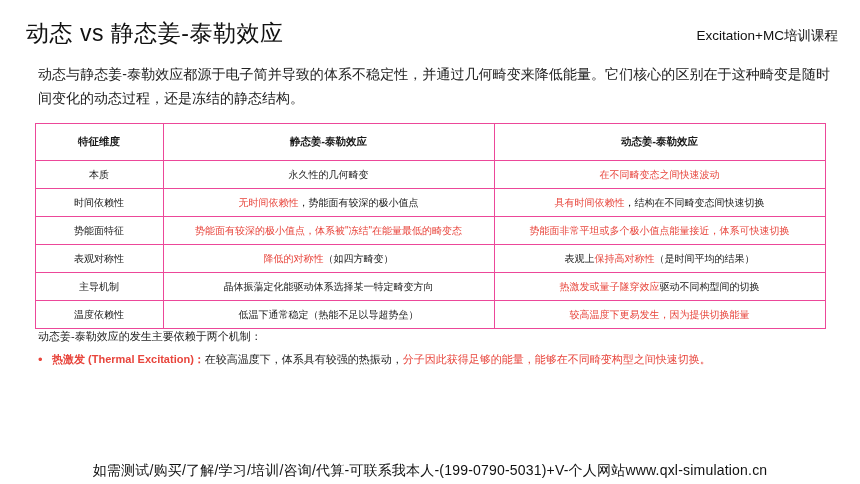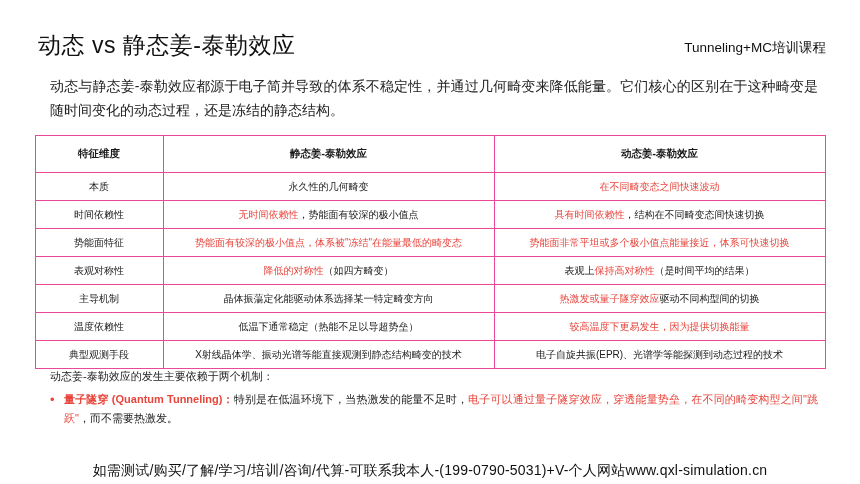--- a/index.html
+++ b/index.html
@@ -13,21 +13,21 @@
     font-family: "Liberation Sans", "DejaVu Sans", sans-serif;
     color: #1a1a1a;
     overflow: hidden;
     position: relative;
   }
   .slide {
     position: relative;
     width: 860px;
     height: 484px;
     box-sizing: border-box;
-    padding: 12px;
+    padding: 0;
   }
   .watermark {
     position: absolute;
     left: 0;
     top: 0;
     width: 860px;
     height: 484px;
     pointer-events: none;
     opacity: 0.06;
     display: flex;
@@ -145,21 +145,21 @@
 </style>
 </head>
 <body>
 
 <div class="slide">
 
   <div class="watermark">培训</div>
 
   <div class="header">
     <div class="title">动态 vs 静态姜-泰勒效应</div>
-    <div class="brand">Tunneling+MC培训课程</div>
+    <div class="brand">Excitation+MC培训课程</div>
   </div>
 
   <div class="intro">动态与静态姜-泰勒效应都源于电子简并导致的体系不稳定性，并通过几何畸变来降低能量。它们核心的区别在于这种畸变是随时间变化的动态过程，还是冻结的静态结构。</div>
 
   <table class="matrix">
     <colgroup>
         <col class="c1">
         <col class="c2">
         <col class="c3">
       </colgroup>
@@ -194,27 +194,22 @@
         <tr>
           <td class="rowhead">主导机制</td>
           <td><span>晶体振蕩定化能驱动体系选择某一特定畸变方向</span></td>
           <td><span class="red">热激发或量子隧穿效应</span><span>驱动不同构型间的切换</span></td>
         </tr>
         <tr>
           <td class="rowhead">温度依赖性</td>
           <td><span>低温下通常稳定（热能不足以导超势垒）</span></td>
           <td><span class="red">较高温度下更易发生，因为提供切换能量</span></td>
         </tr>
-        <tr>
-          <td class="rowhead">典型观测手段</td>
-          <td><span>X射线晶体学、振动光谱等能直接观测到静态结构畸变的技术</span></td>
-          <td><span>电子自旋共振(EPR)、光谱学等能探测到动态过程的技术</span></td>
-        </tr>
       </tbody>
   </table>
 
   <div class="mech-title">动态姜-泰勒效应的发生主要依赖于两个机制：</div>
   <ul class="mech" id="mech-list">
-      <li><span class="redb">量子隧穿 (Quantum Tunneling)：</span><span>特别是在低温环境下，当热激发的能量不足时，</span><span class="red">电子可以通过量子隧穿效应，穿透能量势垒，在不同的畸变构型之间"跳跃"</span><span>，而不需要热激发。</span></li>
+      <li><span class="redb">热激发 (Thermal Excitation)：</span><span>在较高温度下，体系具有较强的热振动，</span><span class="red">分子因此获得足够的能量，能够在不同畸变构型之间快速切换。</span></li>
     </ul>
 
   <div class="footer">如需测试/购买/了解/学习/培训/咨询/代算-可联系我本人-(199-0790-5031)+V-个人网站www.qxl-simulation.cn</div>
 </div>
 
 </body></html>

